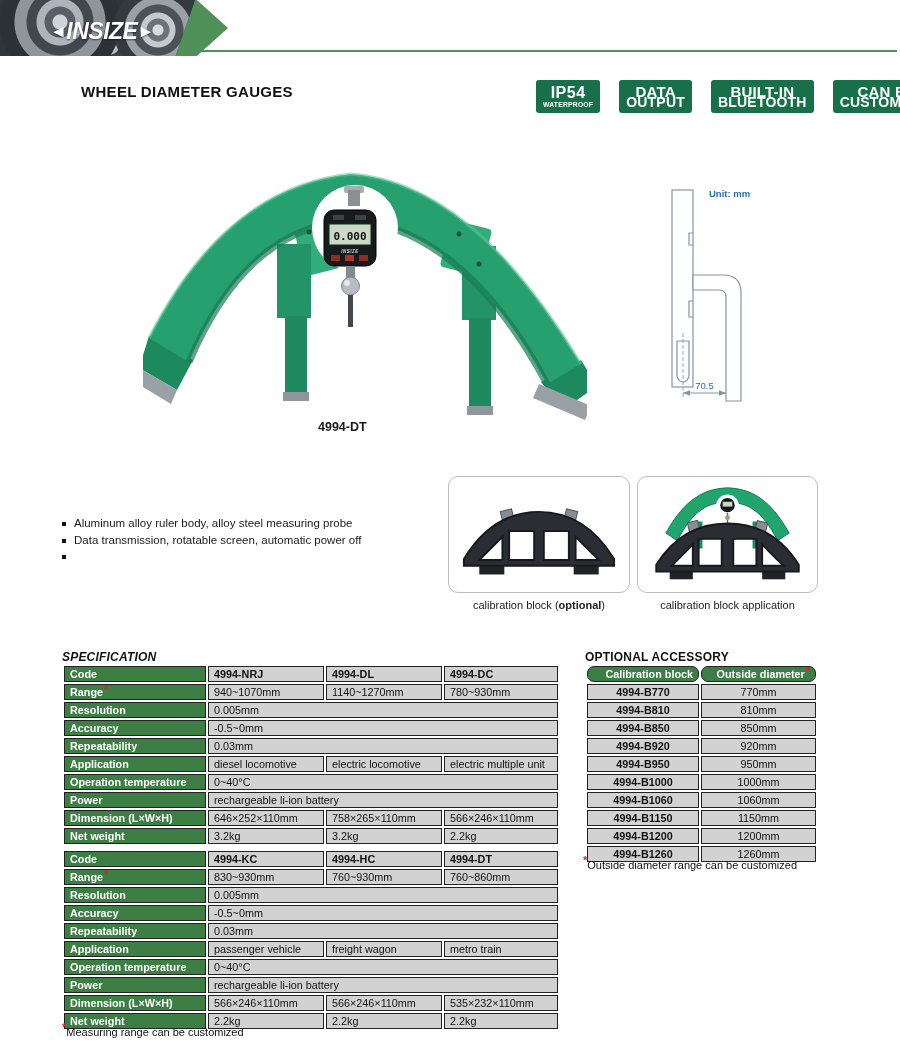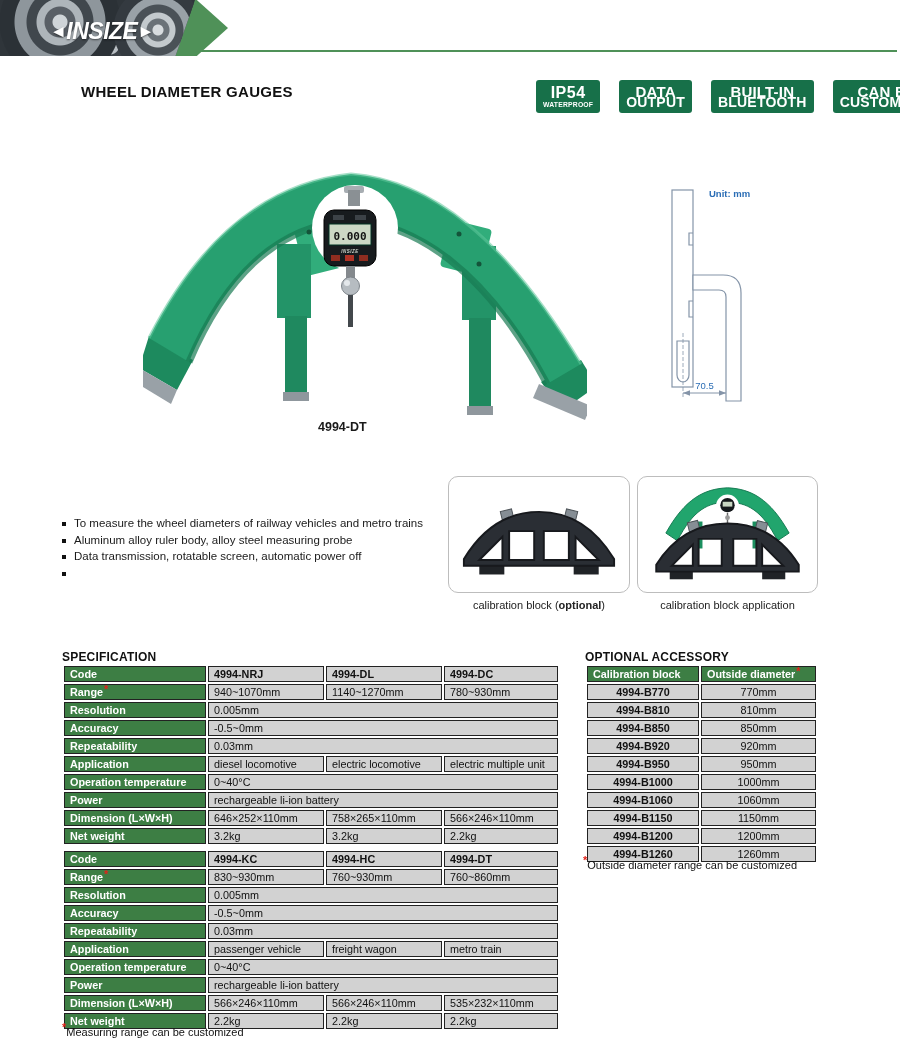--- a/index.html
+++ b/index.html
@@ -56,32 +56,32 @@
   .card{position:absolute;border:1px solid #bdbdbd;border-radius:10px;background:#fff;
     display:flex;align-items:center;justify-content:center;}
   .card1{left:448px;top:476px;width:182px;height:117px;}
   .card2{left:637px;top:476px;width:181px;height:117px;}
   .cap{position:absolute;font-size:11px;text-align:center;color:#222;}
   .cap1{left:440px;top:599px;width:198px;}
   .cap2{left:628px;top:599px;width:199px;}
 
   
   .sec-h{position:absolute;font-size:12px;font-weight:bold;color:#111;letter-spacing:.2px;}
-  .spec-h{left:62px;top:650px;}
+  .spec-h{left:62px;top:650px;font-style:italic;}
   .acc-h{left:585px;top:650px;}
   table{border-collapse:separate;border-spacing:2px;table-layout:fixed;}
   .spec-t{position:absolute;width:498px;}
   .spec-t1{left:62px;top:664px;}
   .spec-t2{left:62px;top:849px;}
   .acc-t{position:absolute;left:585px;top:664px;width:233px;}
   th.lbl,td.val,th.acc-th{border:1px solid #222;font-size:10.8px;height:12px;line-height:12px;
     padding:1px 5px;overflow:hidden;white-space:nowrap;}
   th.lbl{background:var(--table-green);color:#fff;text-align:left;font-weight:bold;}
   td.val{background:var(--row-gray);color:#111;text-align:left;}
-  th.acc-th{background:var(--table-green);color:#fff;text-align:left;font-weight:bold;}
+  th.acc-th{background:var(--table-green);color:#fff;text-align:right;font-weight:bold;border-radius:7px;}
   .acc-t td.val{text-align:center;height:12.6px;}
   .bold{font-weight:bold;}
   .ast{color:var(--red);font-weight:bold;}
   th .ast{position:relative;top:-3px;margin-left:1px;}
   .fnote{position:absolute;font-size:11px;color:#111;}
   .fnote .ast{vertical-align:super;font-size:11px;}
   .fnote-spec{left:62px;top:1021px;}
   .fnote-acc{left:583px;top:854px;}
 </style>
 </head>
@@ -165,24 +165,20 @@
     <line x1="30" y1="150" x2="30" y2="214" stroke="#8494a8" stroke-width=".8" stroke-dasharray="4 2"></line>
     <line x1="30" y1="210" x2="73" y2="210" stroke="#8494a8" stroke-width="1"></line>
     <polygon points="30,210 37,207.2 37,212.8" fill="#8494a8"></polygon>
     <polygon points="73,210 66,207.2 66,212.8" fill="#8494a8"></polygon>
     <text x="51.5" y="206" text-anchor="middle" font-size="9.5" fill="#2a6db5">70.5</text>
   </svg>
 
   <ul class="features">
       <li>
         <span class="sq"></span>
-        <span>To measure the wheel diameters of railway vehicles and metro trains</span>
-      </li>
-      <li>
-        <span class="sq"></span>
         <span>Aluminum alloy ruler body, alloy steel measuring probe</span>
       </li>
       <li>
         <span class="sq"></span>
         <span>Data transmission, rotatable screen, automatic power off</span>
       </li>
       <li>
         <span class="sq"></span>
       </li>
     </ul>

